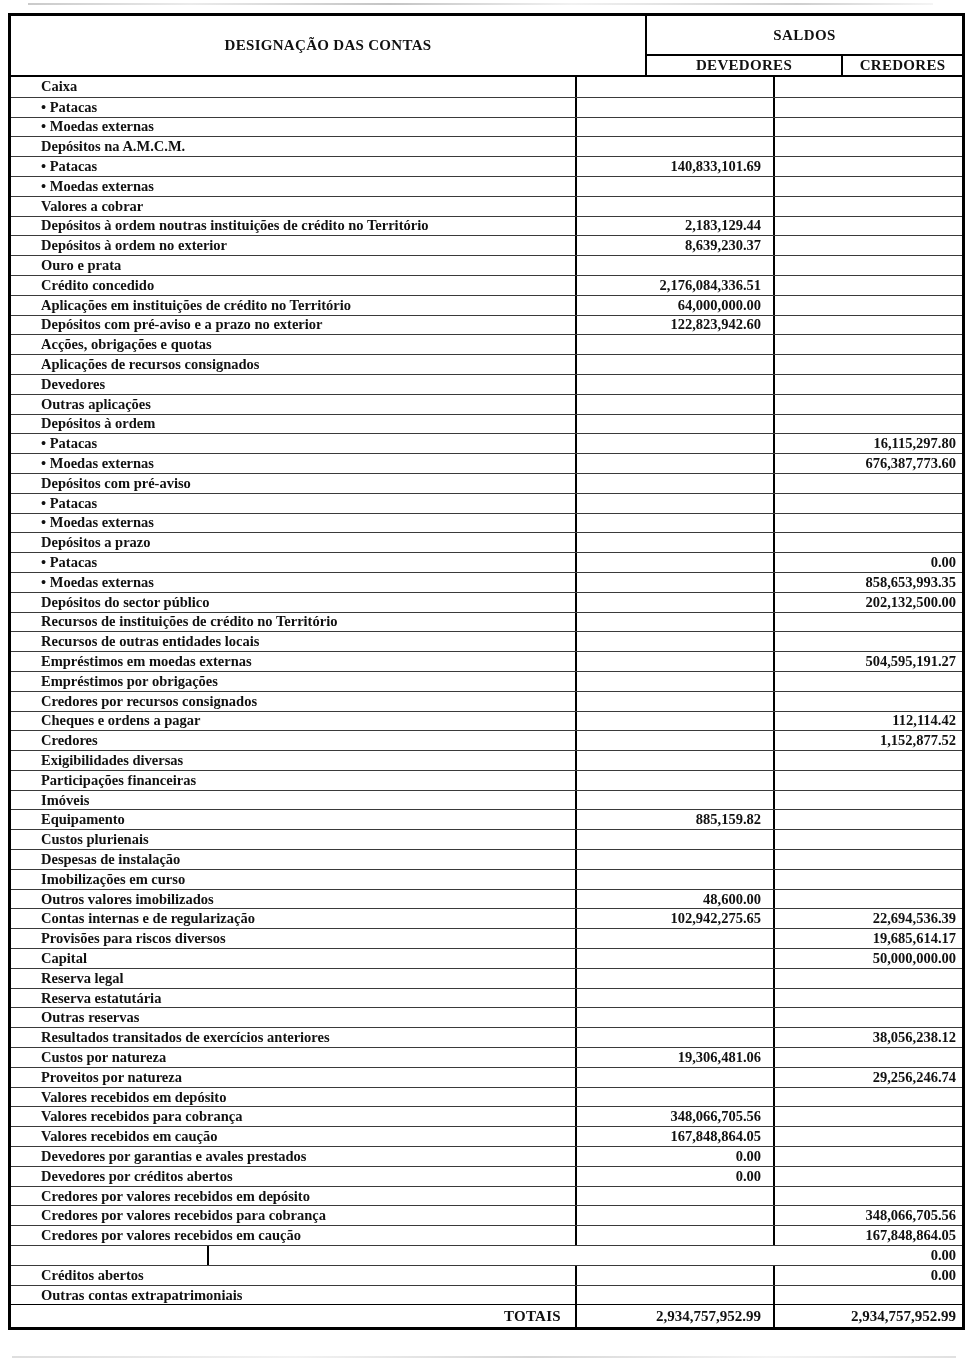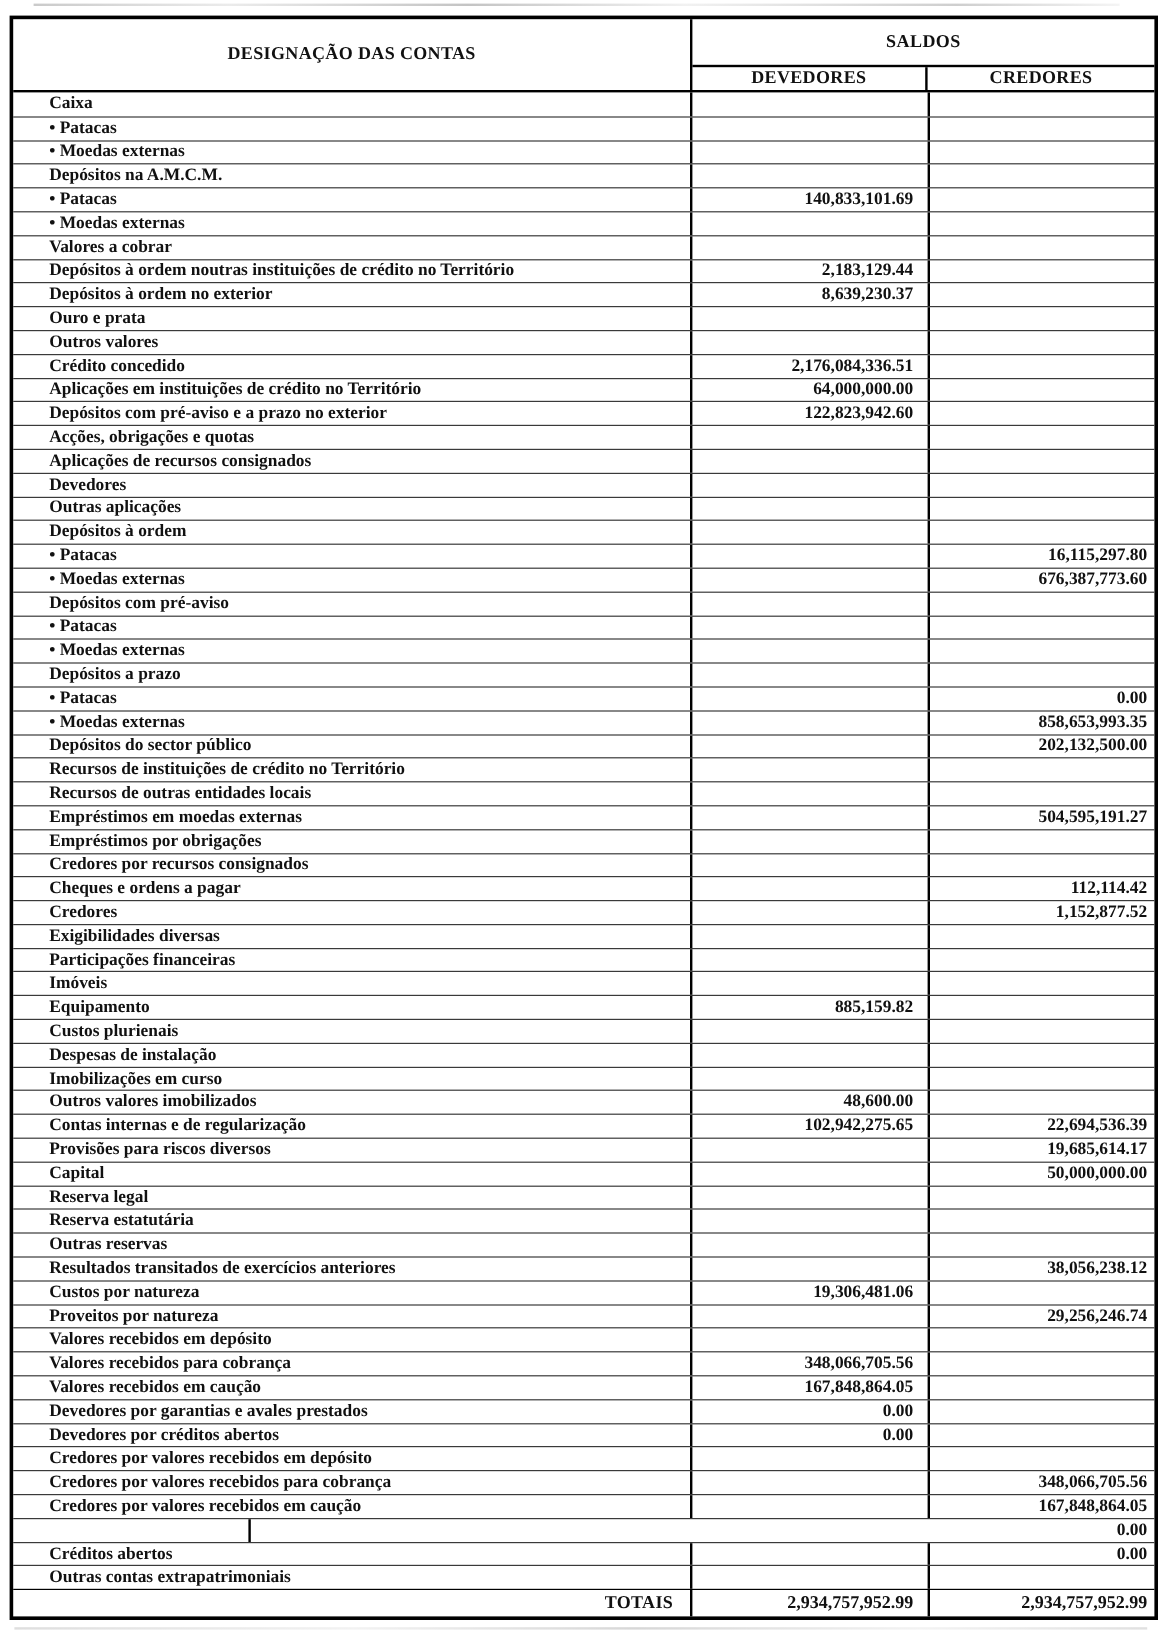--- a/index.html
+++ b/index.html
@@ -28,21 +28,21 @@
     position: absolute;
     left: 8px; top: 13px;
     width: 957px;
     border: 3px solid #000;
     background: #fff;
   }
 
   
   .thead { display: flex; height: 61px; border-bottom: 2px solid #000; }
   .th-designacao {
-    width: 566px; border-right: 2px solid #000;
+    width: 636px; border-right: 2px solid #000;
     display: flex; align-items: center; justify-content: center;
     font-weight: bold; font-size: 15px; letter-spacing: .3px;
   }
   .th-saldos-wrap { flex: 1; display: flex; flex-direction: column; }
   .th-saldos {
     height: 40px; border-bottom: 2px solid #000;
     display: flex; align-items: center; justify-content: center;
     font-weight: bold; font-size: 15px; letter-spacing: .4px;
   }
   .th-sub { flex: 1; display: flex; }
@@ -138,25 +138,20 @@
         <div class="cell cell-label">Depósitos à ordem no exterior</div>
         <div class="cell cell-dev">8,639,230.37</div>
         <div class="cell cell-cre"></div>
       </div>
       <div class="row">
         <div class="cell cell-label">Ouro e prata</div>
         <div class="cell cell-dev"></div>
         <div class="cell cell-cre"></div>
       </div>
       <div class="row">
-        <div class="cell cell-label">Outros valores</div>
-        <div class="cell cell-dev"></div>
-        <div class="cell cell-cre"></div>
-      </div>
-      <div class="row">
         <div class="cell cell-label">Crédito concedido</div>
         <div class="cell cell-dev">2,176,084,336.51</div>
         <div class="cell cell-cre"></div>
       </div>
       <div class="row">
         <div class="cell cell-label">Aplicações em instituições de crédito no Território</div>
         <div class="cell cell-dev">64,000,000.00</div>
         <div class="cell cell-cre"></div>
       </div>
       <div class="row">

